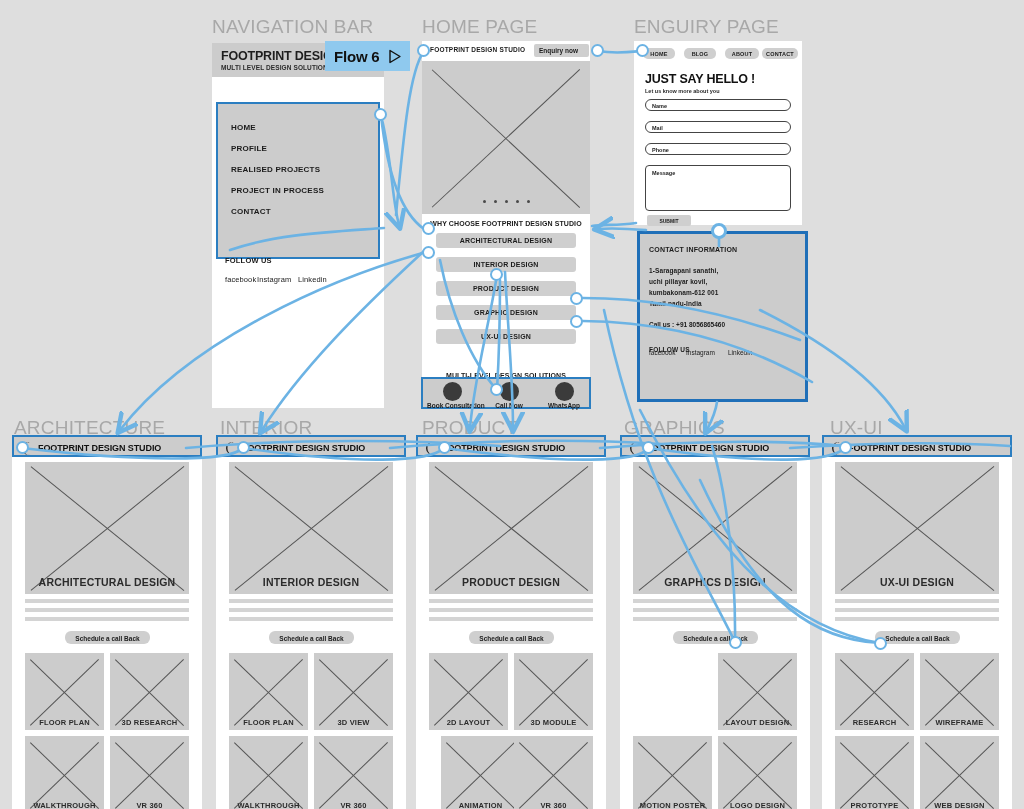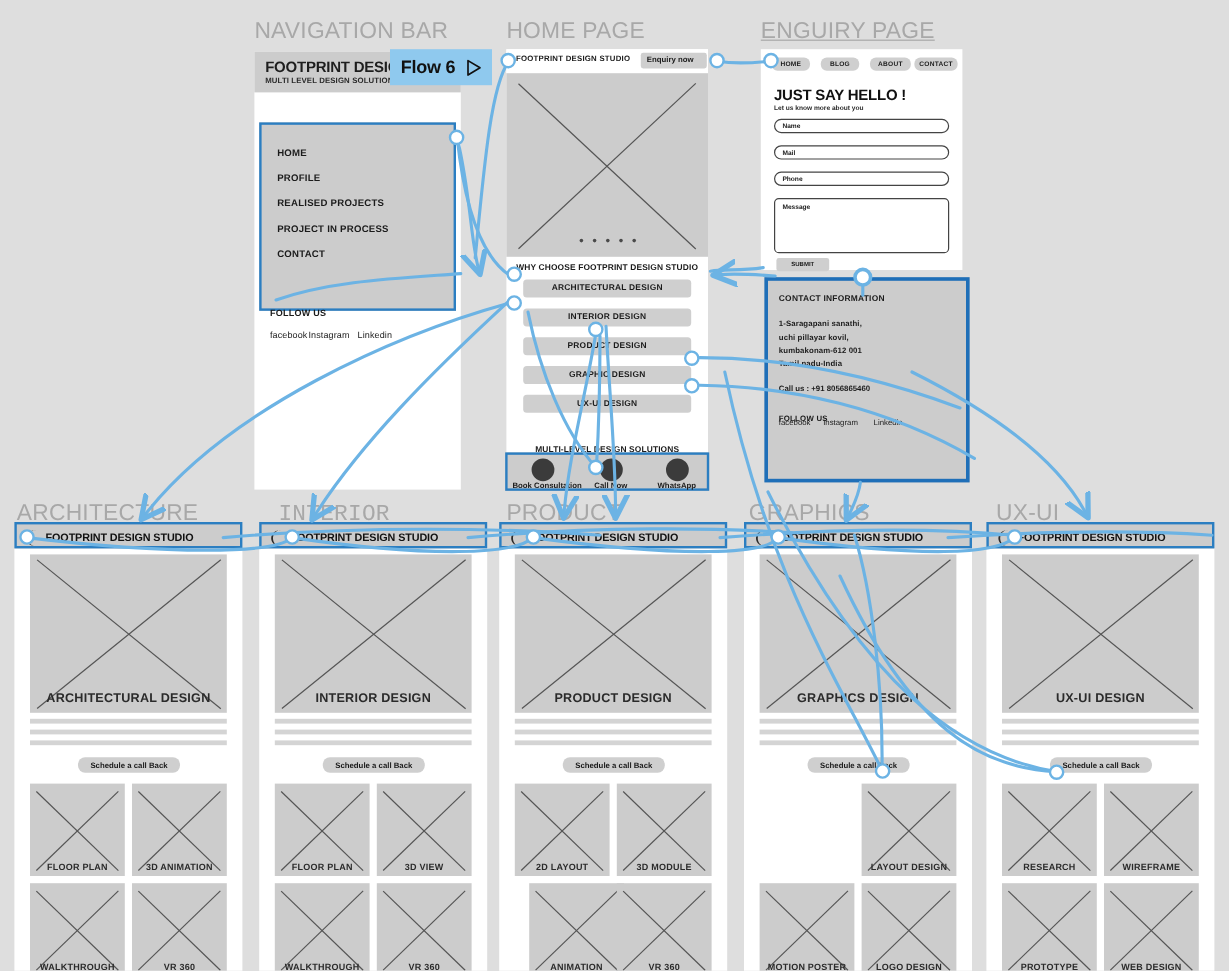--- a/index.html
+++ b/index.html
@@ -176,23 +176,23 @@
       <path d="M880,633 C820,630 760,600 700,470"></path>
       <path d="M880,633 C800,620 720,560 640,400"></path>
 
       <path d="M497,380 C500,330 500,300 500,270"></path>
       <path d="M497,380 C470,350 450,300 440,250"></path>
     </g>
   </svg>
 
   <div class="sec-title" style="left:212px;top:6px;">NAVIGATION BAR</div>
   <div class="sec-title" style="left:422px;top:6px;">HOME PAGE</div>
-  <div class="sec-title" style="left:634px;top:6px;text-decoration:underline;">ENGUIRY PAGE</div>
+  <div class="sec-title" style="left:634px;top:6px;">ENGUIRY PAGE</div>
   <div class="sec-title" style="left:14px;top:407px;">ARCHITECTURE</div>
-  <div class="sec-title" style="left:232px;top:407px;font-family:Liberation Mono, monospace;">INTERIOR</div>
+  <div class="sec-title" style="left:220px;top:407px;">INTERIOR</div>
   <div class="sec-title" style="left:422px;top:407px;">PRODUCT</div>
   <div class="sec-title" style="left:624px;top:407px;">GRAPHICS</div>
   <div class="sec-title" style="left:830px;top:407px;">UX-UI</div>
 
   <div id="nav-card" class="phone">
     <div id="nav-brandbar">
       <div id="nav-brand">FOOTPRINT DESIGN</div>
       <div id="nav-sub">MULTI LEVEL DESIGN SOLUTION</div>
     </div>
     <div id="nav-menu" class="blue-outline">
@@ -328,21 +328,21 @@
         <i></i>
       </div>
     <div class="sp-sched">
       <span>Schedule a call Back</span>
     </div>
     <div class="sp-grid">
       <div class="sp-cell xbox" style="left:0;top:0;--a1:44deg;--a2:-44deg;">
           <div class="xcap">FLOOR PLAN</div>
         </div>
       <div class="sp-cell xbox" style="left:85px;top:0;--a1:44deg;--a2:-44deg;">
-          <div class="xcap">3D ANIMATION</div>
+          <div class="xcap">3D RESEARCH</div>
         </div>
       <div class="sp-cell xbox" style="left:0;top:83px;--a1:44deg;--a2:-44deg;">
           <div class="xcap">WALKTHROUGH</div>
         </div>
       <div class="sp-cell xbox" style="left:85px;top:83px;--a1:44deg;--a2:-44deg;">
           <div class="xcap">VR 360</div>
         </div>
     </div>
   </div>
 

